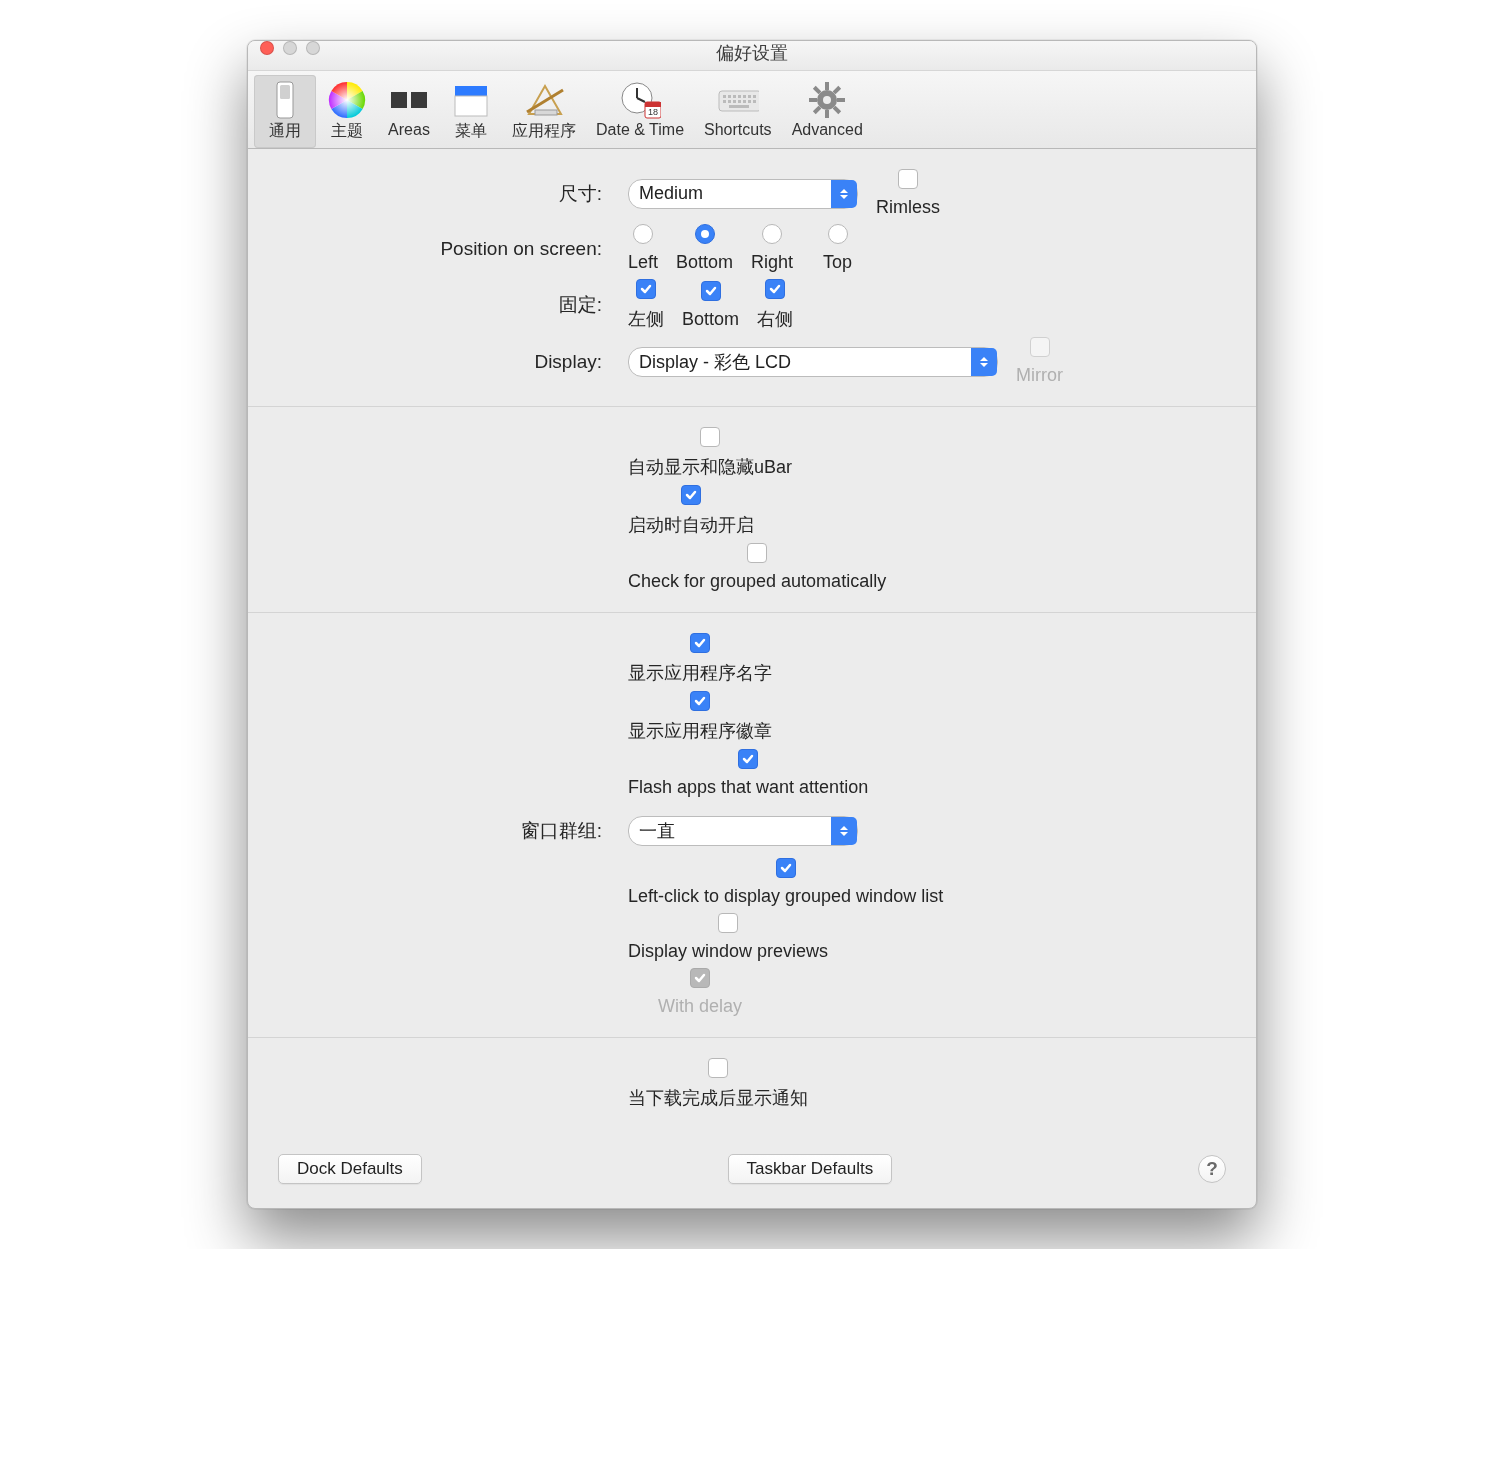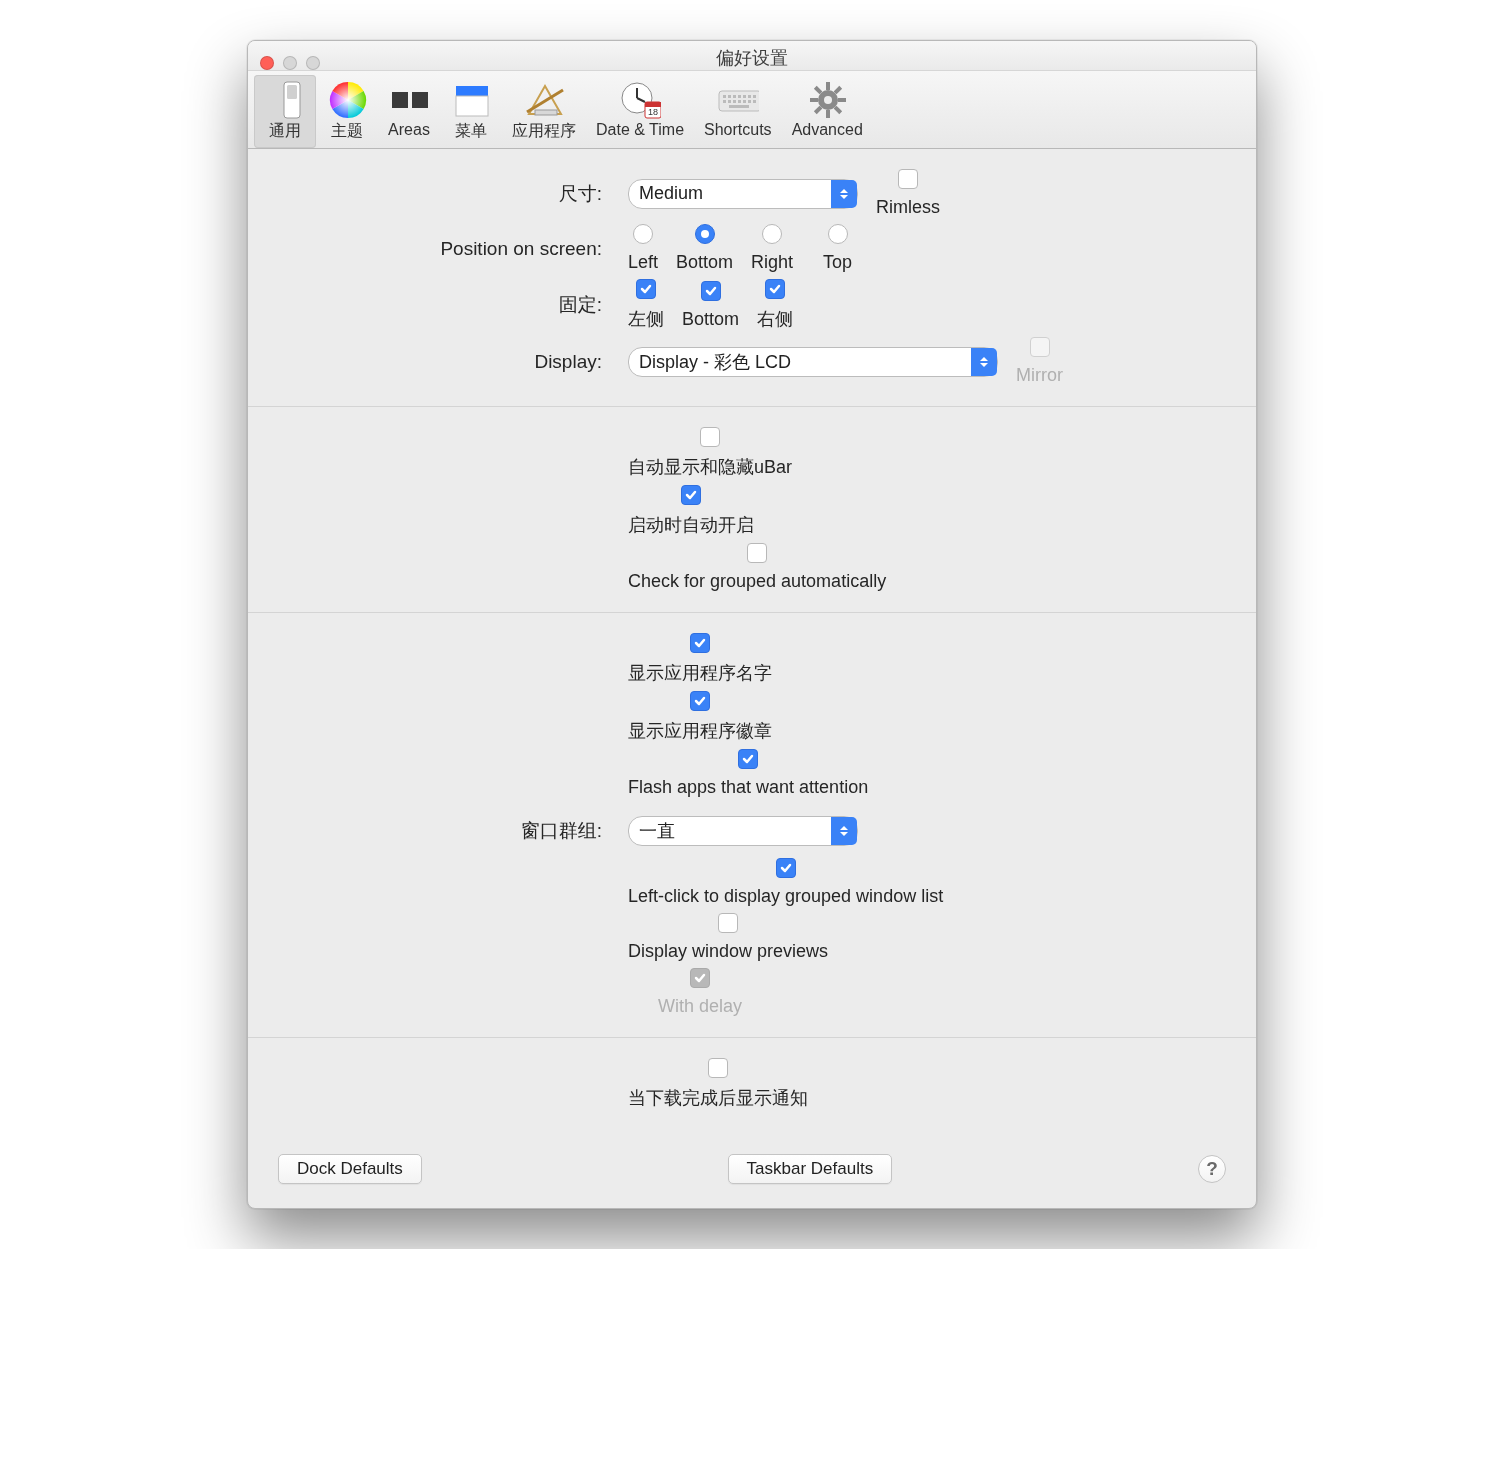--- a/index.html
+++ b/index.html
@@ -18,21 +18,21 @@
     border-radius: 8px;
     border: 1px solid #b8b8b8;
     box-shadow: 0 30px 60px rgba(0,0,0,0.45), 0 0 0 1px rgba(0,0,0,0.05);
     overflow: hidden;
   }
   .titlebar {
     height: 30px;
     background: linear-gradient(#f6f6f6,#eaeaea);
     border-bottom: 1px solid #d6d6d6;
     display: flex;
-    align-items: flex-end;
+    align-items: flex-start;
     position: relative;
   }
   .traffic {
     display: flex;
     gap: 9px;
     padding-left: 12px;
   }
   .traffic span {
     width: 14px; height:14px; border-radius:50%;
     border: 0.5px solid rgba(0,0,0,0.15);
@@ -52,21 +52,21 @@
     padding: 4px 10px 6px 10px;
     font-size: 16px;
     color:#333;
     border-radius:4px;
     cursor:default;
   }
   .tb-item.selected {
     background:#d9d9d9;
     box-shadow: inset 0 0 0 1px #c9c9c9;
   }
-  .tb-icon { width:42px; height:42px; display:flex; align-items:center; justify-content:flex-end; }
+  .tb-icon { width:42px; height:42px; display:flex; align-items:center; justify-content:center; }
   .content { padding: 20px 30px 20px 30px; }
   .row { display:flex; align-items:center; min-height:42px; }
   .row + .row { margin-top: 6px; }
   .label-col { width:350px; text-align:right; padding-right:26px; color:#262626; }
   .field-col { flex:1; display:flex; align-items:center; gap:18px; flex-wrap:wrap; }
   .select {
     height:30px; background:#fff; border:1px solid #bcbcbc; border-radius:14px;
     display:inline-flex; align-items:center; position:relative; padding: 0 30px 0 10px;
     font-size:18px; color:#222;
   }

